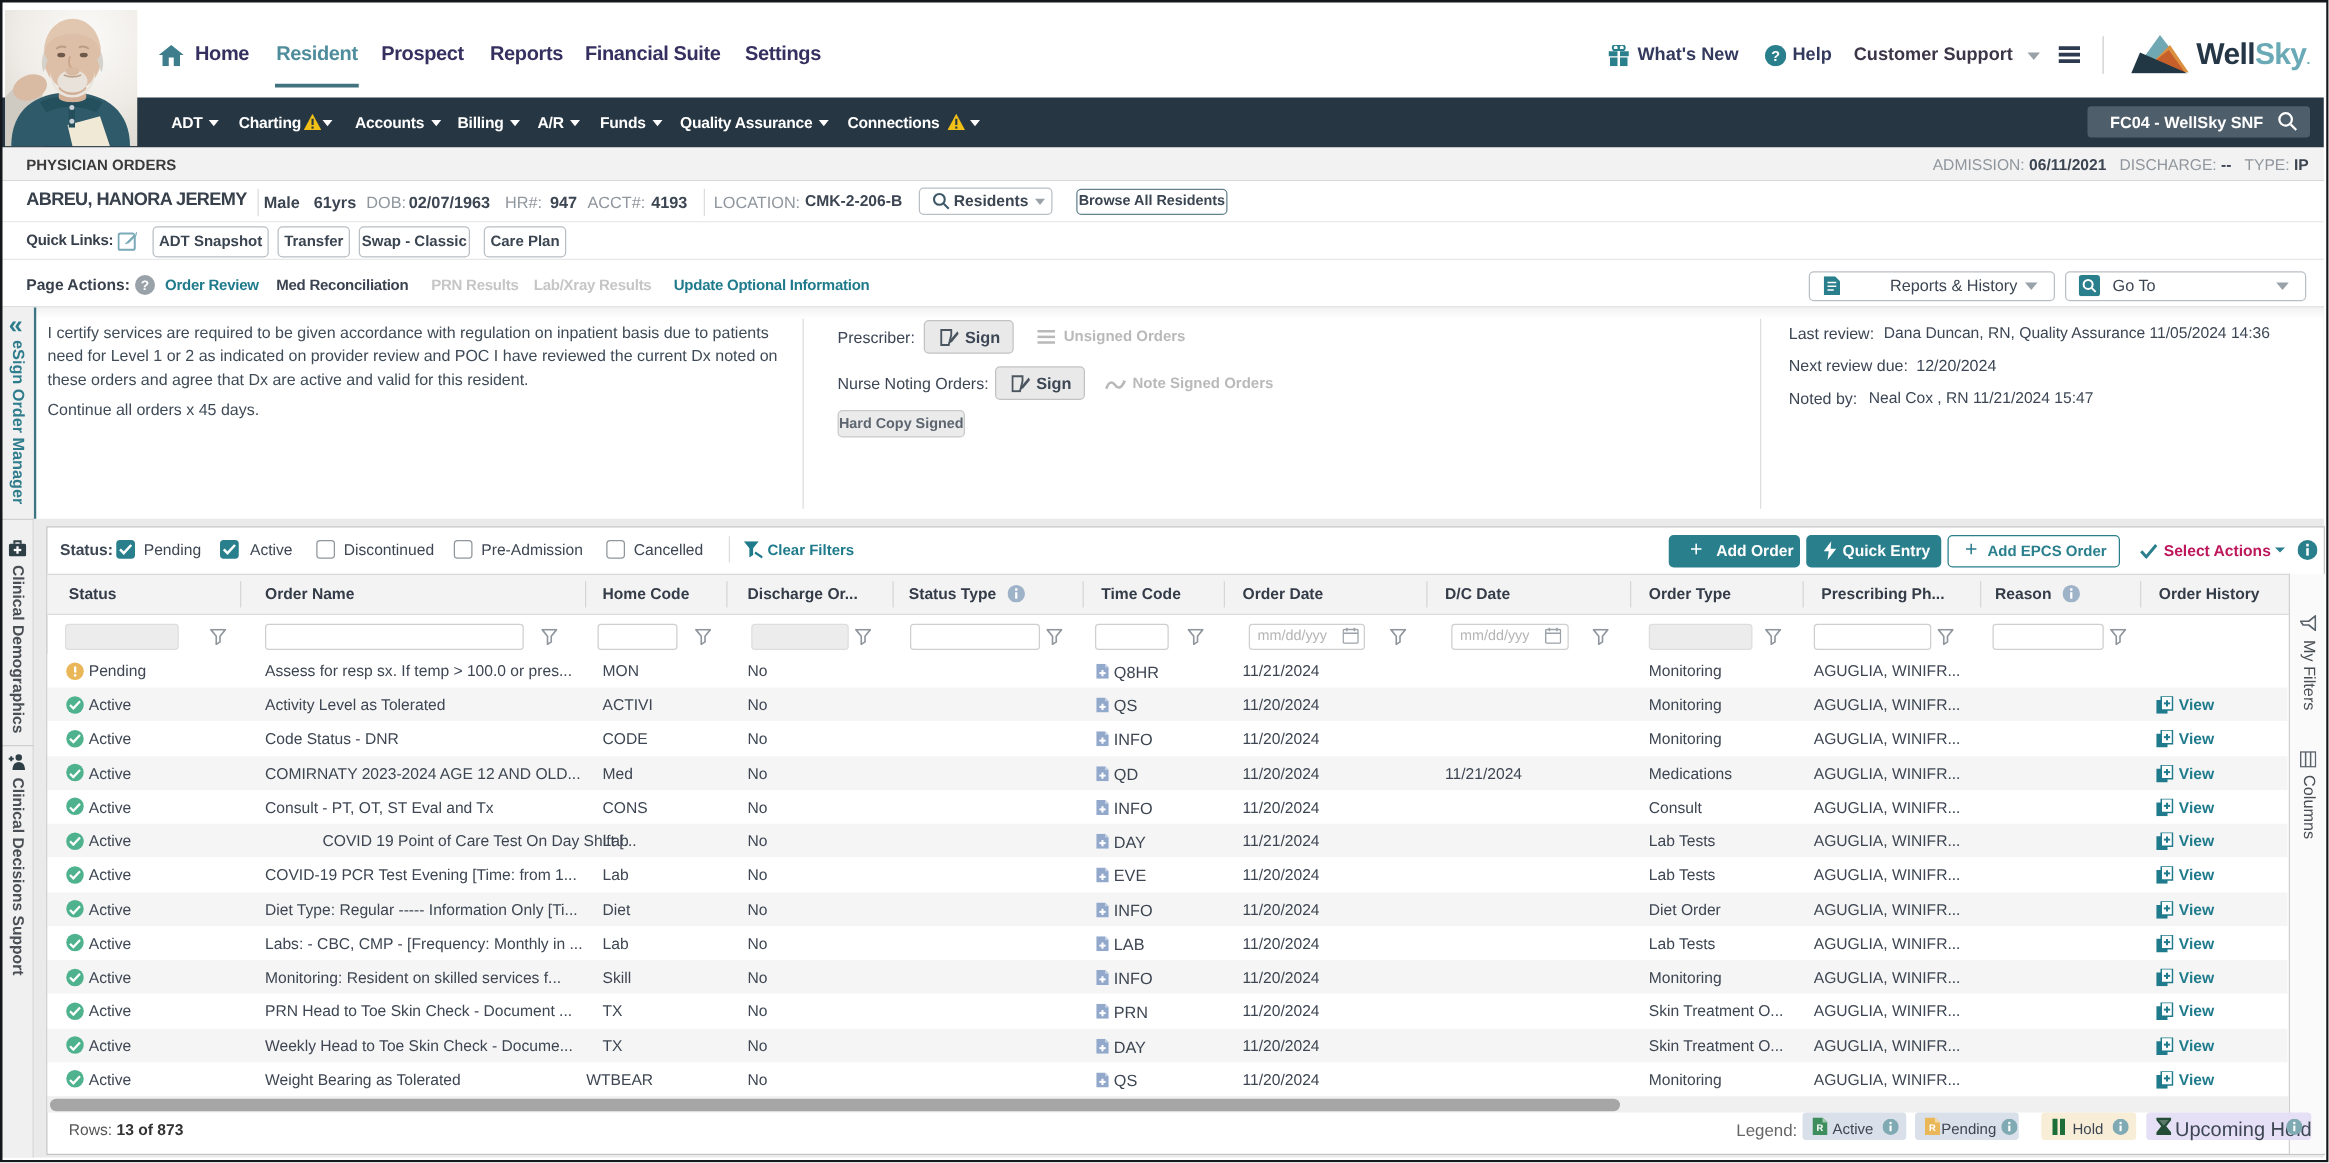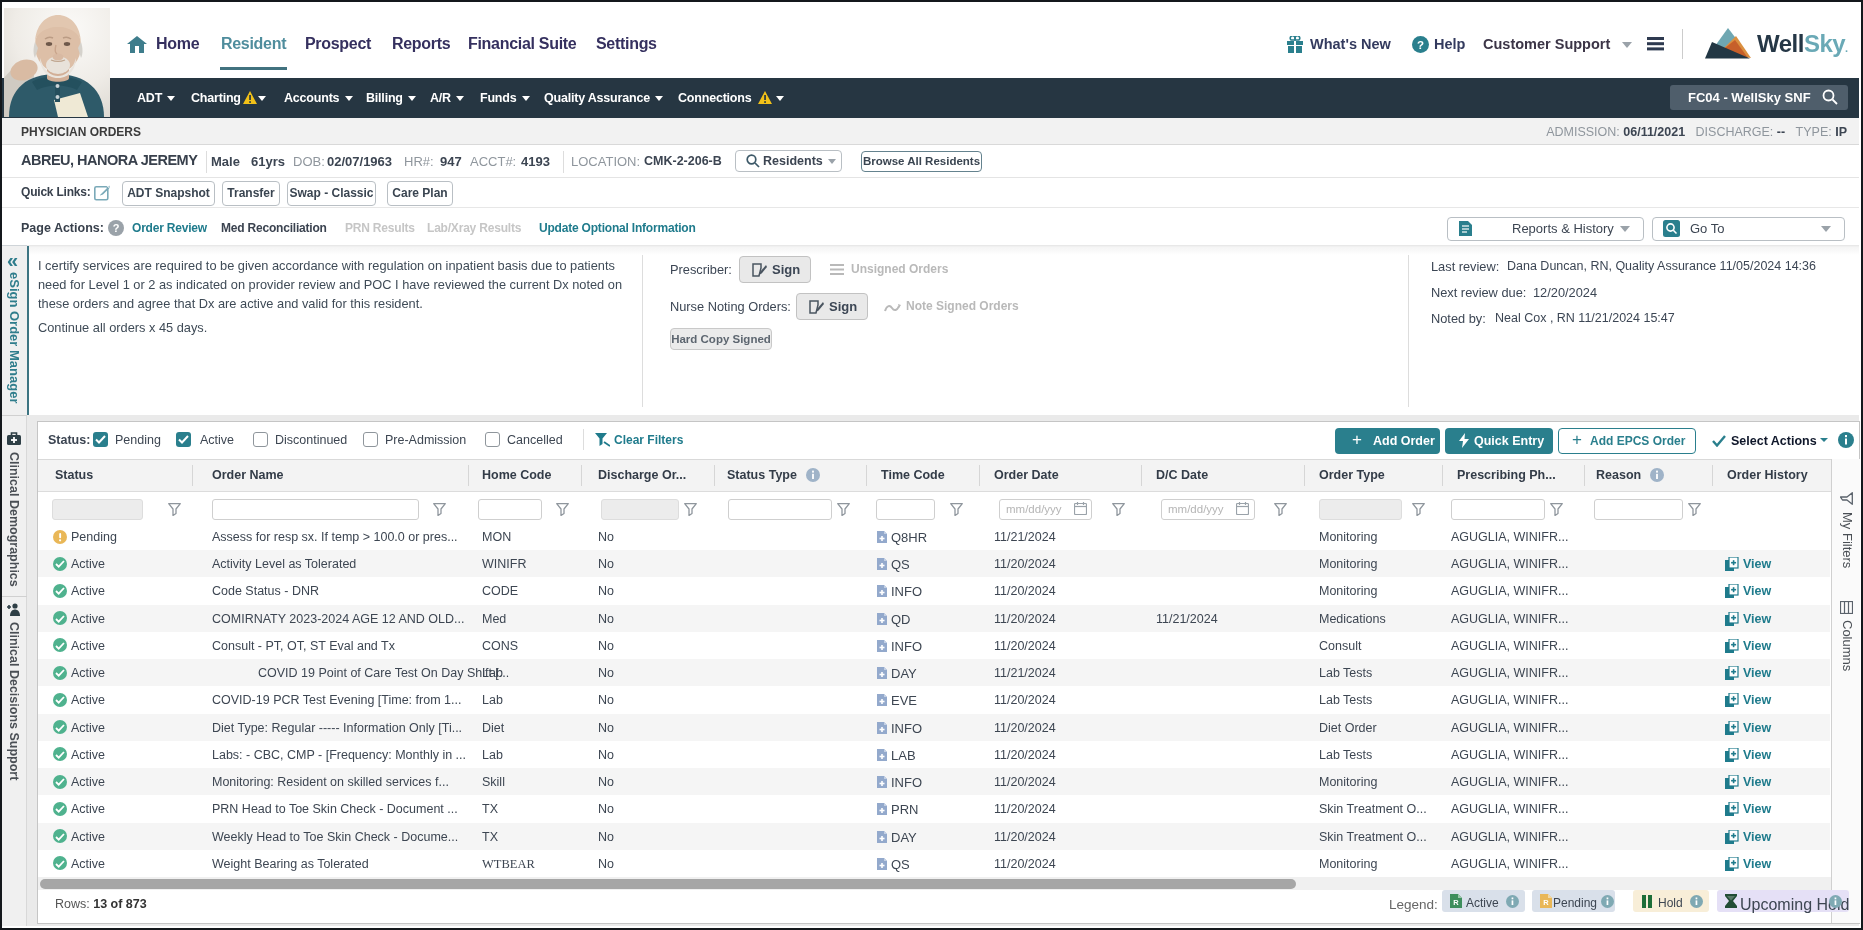--- a/index.html
+++ b/index.html
@@ -284,21 +284,21 @@
 <svg style="position:absolute;left:1459px;top:433px;" width="10" height="15" viewBox="0 0 10 15">
       <path d="M6,0 L0,8 L4,8 L3,15 L10,6 L5.5,6 Z" fill="#fff"></path>
     </svg>
 <div class="t b" style="left:1474px;top:434px;font-size:12.5px;color:#fff;">Quick Entry</div>
 <div style="position:absolute;left:1558px;top:428px;width:138px;height:26px;background:#fff;border:1px solid #2a7f8d;border-radius:4px;box-sizing:border-box;"></div>
 <div class="t" style="left:1572px;top:430px;font-size:17px;color:#2a7f8d;">+</div>
     <div class="t b" style="left:1590px;top:434px;font-size:12px;color:#2a7f8d;">Add EPCS Order</div>
 <svg style="position:absolute;left:1712px;top:435px;" width="14" height="12" viewBox="0 0 14 12">
       <path d="M1,6 L5,10.5 L13,1" fill="none" stroke="#2a7f8d" stroke-width="2.4"></path>
     </svg>
-<div class="t b" style="left:1731px;top:434px;font-size:12.5px;color:#0f172a;">Select Actions</div>
+<div class="t b" style="left:1731px;top:434px;font-size:12.5px;color:#be185d;">Select Actions</div>
 <div class="caret" style="position:absolute;left:1820px;top:438px;color:#2a7f8d;border-left-width:4px;border-right-width:4px;border-top-width:4.5px;"></div>
 <svg style="position:absolute;left:1838px;top:432px;" width="16" height="16" viewBox="0 0 16 16">
       <circle cx="8" cy="8" r="8" fill="#2a7f8d"></circle>
       <rect x="7" y="6.5" width="2" height="6" fill="#fff"></rect>
       <rect x="7" y="3" width="2" height="2.2" fill="#fff"></rect>
     </svg>
 
 <div class="hdr" style="left:55px;top:468px;">Status</div>
 <div class="hdr" style="left:212px;top:468px;">Order Name</div>
 <div class="hdr" style="left:482px;top:468px;">Home Code</div>
@@ -415,21 +415,21 @@
 <div class="cell" style="left:1281px;">Monitoring</div>
 <div class="cell" style="left:1413px;">AGUGLIA, WINIFR...</div>
 </div>
 <div class="row" style="top:550.23px;background:#f5f5f5;">
 <div class="sicon" style="left:15px;background:#4fb28e;"></div>
       <svg style="position:absolute;left:17px;top:10px;" width="10" height="8" viewBox="0 0 10 8">
         <path d="M1,4 L3.7,6.7 L9,1" fill="none" stroke="#fff" stroke-width="1.8"></path>
       </svg>
 <div class="cell" style="left:33px;">Active</div>
 <div class="cell" style="left:174px;">Activity Level as Tolerated</div>
-<div class="cell" style="left:444px;">WINIFR</div>
+<div class="cell" style="left:444px;">ACTIVI</div>
 <div class="cell" style="left:560px;">No</div>
 <svg class="tdoc" style="left:839px;" width="10" height="12" viewBox="0 0 10 12">
         <path d="M0,0 L7,0 L10,3 L10,12 L0,12 Z" fill="#93a9cc"></path>
         <path d="M7,0 L7,3 L10,3 Z" fill="#c3d0e4"></path>
         <rect x="4.2" y="5" width="1.6" height="5" fill="#fff"></rect>
         <rect x="2.5" y="6.7" width="5" height="1.6" fill="#fff"></rect>
       </svg>
 <div class="cell" style="left:853px;font-size:13px;">QS</div>
 <div class="cell" style="left:956px;">11/20/2024</div>
 <div class="cell" style="left:1281px;">Monitoring</div>
@@ -713,21 +713,21 @@
       </svg>
 <div class="cell b" style="left:1705px;color:#1f7b8c;">View</div>
 </div>
 <div class="row" style="top:849.76px;background:#ffffff;">
 <div class="sicon" style="left:15px;background:#4fb28e;"></div>
       <svg style="position:absolute;left:17px;top:10px;" width="10" height="8" viewBox="0 0 10 8">
         <path d="M1,4 L3.7,6.7 L9,1" fill="none" stroke="#fff" stroke-width="1.8"></path>
       </svg>
 <div class="cell" style="left:33px;">Active</div>
 <div class="cell" style="left:174px;">Weight Bearing as Tolerated</div>
-<div class="cell" style="left:444px;font-family:Liberation Serif, serif;">WTBEAR</div>
+<div class="cell" style="left:431px;">WTBEAR</div>
 <div class="cell" style="left:560px;">No</div>
 <svg class="tdoc" style="left:839px;" width="10" height="12" viewBox="0 0 10 12">
         <path d="M0,0 L7,0 L10,3 L10,12 L0,12 Z" fill="#93a9cc"></path>
         <path d="M7,0 L7,3 L10,3 Z" fill="#c3d0e4"></path>
         <rect x="4.2" y="5" width="1.6" height="5" fill="#fff"></rect>
         <rect x="2.5" y="6.7" width="5" height="1.6" fill="#fff"></rect>
       </svg>
 <div class="cell" style="left:853px;font-size:13px;">QS</div>
 <div class="cell" style="left:956px;">11/20/2024</div>
 <div class="cell" style="left:1281px;">Monitoring</div>

